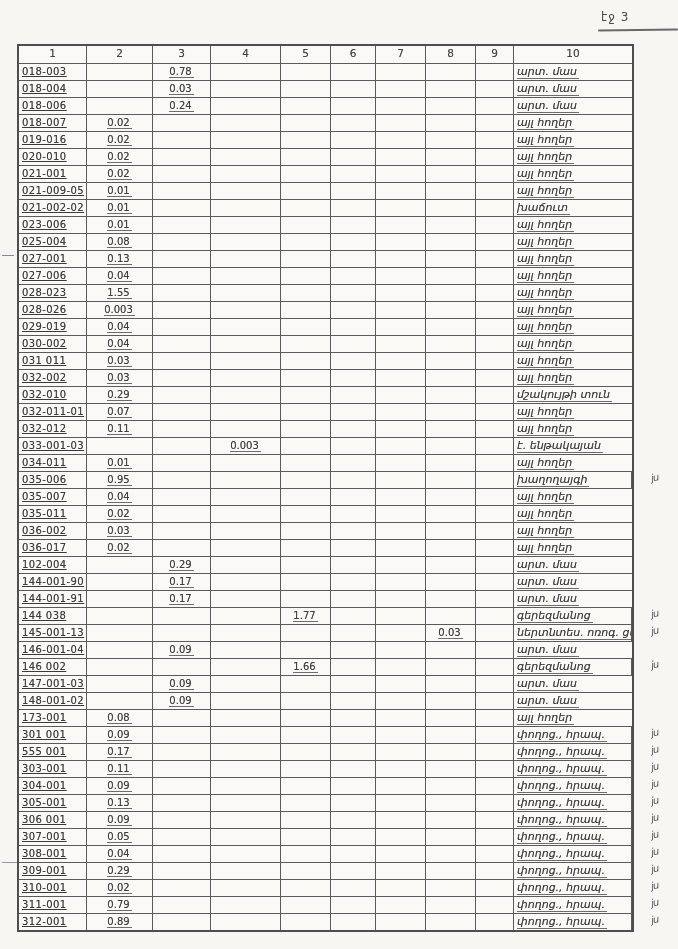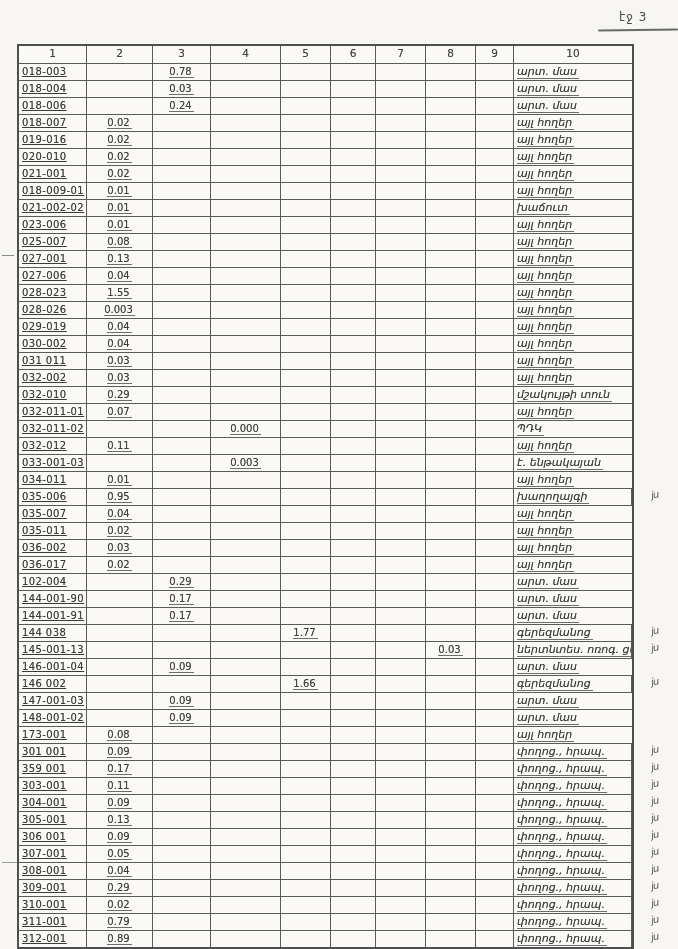--- a/index.html
+++ b/index.html
@@ -10,21 +10,21 @@
     color:#3e3e3e;
   }
   
   body::before{
     content:"";position:absolute;inset:0;pointer-events:none;
     background:
       radial-gradient(circle at 12% 30%, rgba(0,0,0,0.03) 0 1px, transparent 2px),
       radial-gradient(circle at 82% 64%, rgba(0,0,0,0.03) 0 1px, transparent 2px);
   }
   .page-label{
-    position:absolute;top:10px;left:619px;
+    position:absolute;top:10px;left:601px;
     font-size:12px;color:#4a4a4a;letter-spacing:1px;
   }
   .stray-line{
     position:absolute;top:29px;left:598px;width:80px;height:2px;
     background:#6a6a6a;border-radius:1px;transform:rotate(-0.6deg);
   }
   .stray-dash-a{position:absolute;left:2px;top:255px;width:12px;height:1px;background:#8a8a8a;}
   .stray-dash-b{position:absolute;left:2px;top:862px;width:16px;height:1px;background:#9a9a9a;}
 
   .scan-table{
@@ -158,21 +158,21 @@
       <div class="cell val"></div>
       <div class="cell val"></div>
       <div class="cell val"></div>
       <div class="cell val"></div>
       <div class="cell val"></div>
       <div class="cell val"></div>
       <div class="cell val"></div>
       <div class="cell lbl"><span class="u">այլ հողեր</span></div>
     </div>
     <div class="row">
-      <div class="cell code">018-009-01</div>
+      <div class="cell code">021-009-05</div>
       <div class="cell val"><span class="u">0.01</span></div>
       <div class="cell val"></div>
       <div class="cell val"></div>
       <div class="cell val"></div>
       <div class="cell val"></div>
       <div class="cell val"></div>
       <div class="cell val"></div>
       <div class="cell val"></div>
       <div class="cell lbl"><span class="u">այլ հողեր</span></div>
     </div>
@@ -194,21 +194,21 @@
       <div class="cell val"></div>
       <div class="cell val"></div>
       <div class="cell val"></div>
       <div class="cell val"></div>
       <div class="cell val"></div>
       <div class="cell val"></div>
       <div class="cell val"></div>
       <div class="cell lbl"><span class="u">այլ հողեր</span></div>
     </div>
     <div class="row">
-      <div class="cell code">025-007</div>
+      <div class="cell code">025-004</div>
       <div class="cell val"><span class="u">0.08</span></div>
       <div class="cell val"></div>
       <div class="cell val"></div>
       <div class="cell val"></div>
       <div class="cell val"></div>
       <div class="cell val"></div>
       <div class="cell val"></div>
       <div class="cell val"></div>
       <div class="cell lbl"><span class="u">այլ հողեր</span></div>
     </div>
@@ -326,32 +326,20 @@
       <div class="cell val"></div>
       <div class="cell val"></div>
       <div class="cell val"></div>
       <div class="cell val"></div>
       <div class="cell val"></div>
       <div class="cell val"></div>
       <div class="cell val"></div>
       <div class="cell lbl"><span class="u">այլ հողեր</span></div>
     </div>
     <div class="row">
-      <div class="cell code">032-011-02</div>
-      <div class="cell val"></div>
-      <div class="cell val"></div>
-      <div class="cell val"><span class="u">0.000</span></div>
-      <div class="cell val"></div>
-      <div class="cell val"></div>
-      <div class="cell val"></div>
-      <div class="cell val"></div>
-      <div class="cell val"></div>
-      <div class="cell lbl"><span class="u">ՊԴԿ</span></div>
-    </div>
-    <div class="row">
       <div class="cell code">032-012</div>
       <div class="cell val"><span class="u">0.11</span></div>
       <div class="cell val"></div>
       <div class="cell val"></div>
       <div class="cell val"></div>
       <div class="cell val"></div>
       <div class="cell val"></div>
       <div class="cell val"></div>
       <div class="cell val"></div>
       <div class="cell lbl"><span class="u">այլ հողեր</span></div>
@@ -571,21 +559,21 @@
       <div class="cell val"></div>
       <div class="cell val"></div>
       <div class="cell val"></div>
       <div class="cell val"></div>
       <div class="cell val"></div>
       <div class="cell val"></div>
       <div class="cell lbl"><span class="u">փողոց., հրապ.</span></div>
       <div class="mark">ju</div>
     </div>
     <div class="row">
-      <div class="cell code">359 001</div>
+      <div class="cell code">555 001</div>
       <div class="cell val"><span class="u">0.17</span></div>
       <div class="cell val"></div>
       <div class="cell val"></div>
       <div class="cell val"></div>
       <div class="cell val"></div>
       <div class="cell val"></div>
       <div class="cell val"></div>
       <div class="cell val"></div>
       <div class="cell lbl"><span class="u">փողոց., հրապ.</span></div>
       <div class="mark">ju</div>

